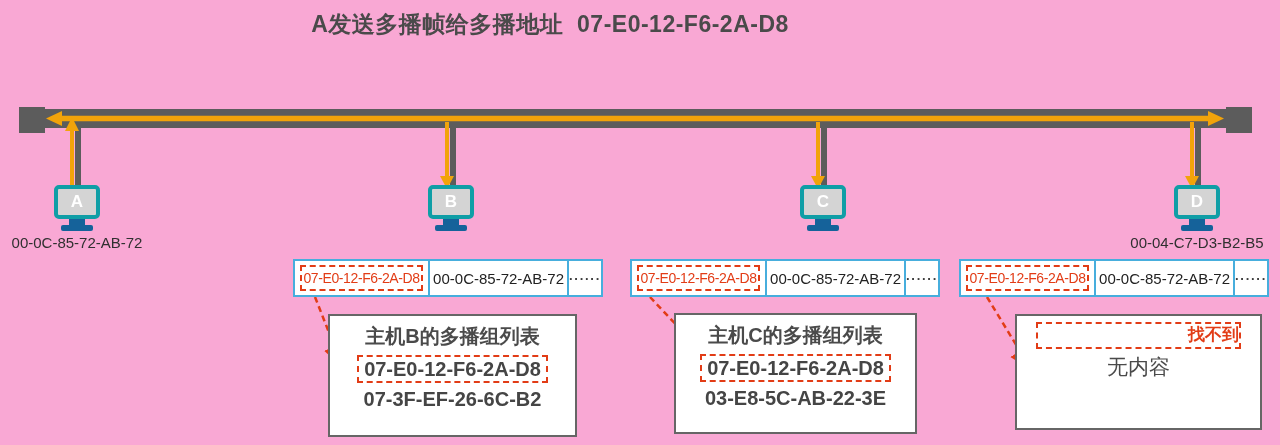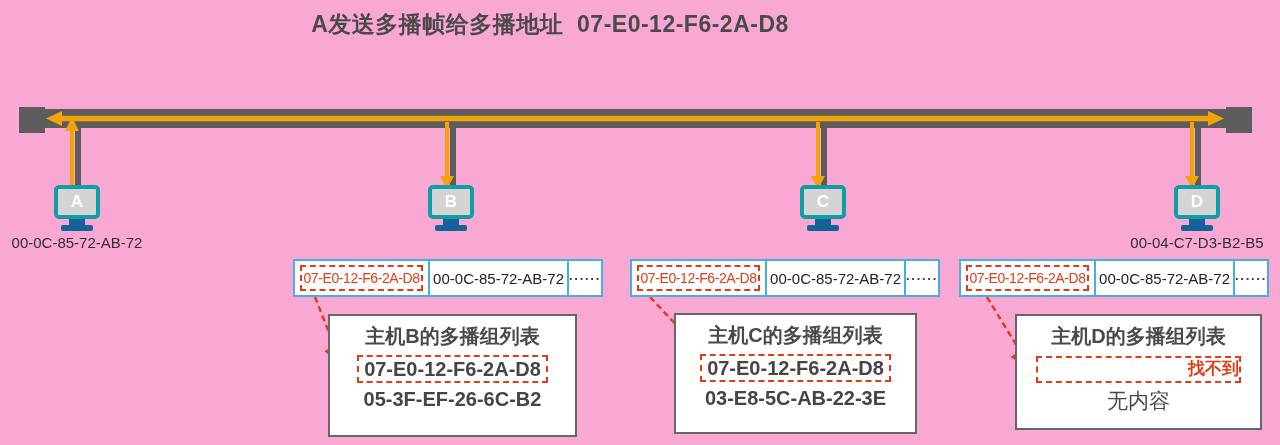--- a/index.html
+++ b/index.html
@@ -153,26 +153,25 @@
     <div class="cell-dest">
         <span class="dashbox">07-E0-12-F6-2A-D8</span>
       </div>
     <div class="cell-src">00-0C-85-72-AB-72</div>
     <div class="cell-more">······</div>
   </div>
 
   <div class="glist" style="left:328px;top:314px;width:245px;height:119px">
     <div class="gtitle">主机B的多播组列表</div>
     <div class="member-hl">07-E0-12-F6-2A-D8</div>
-    <div class="member">05-3F-EF-26-6C-B2</div>
+    <div class="member">07-3F-EF-26-6C-B2</div>
   </div>
   <div class="glist" style="left:674px;top:313px;width:239px;height:117px">
     <div class="gtitle">主机C的多播组列表</div>
     <div class="member-hl">07-E0-12-F6-2A-D8</div>
     <div class="member">03-E8-5C-AB-22-3E</div>
   </div>
   <div class="glist" style="left:1015px;top:314px;width:243px;height:112px">
-    <div class="gtitle">主机D的多播组列表</div>
     <div class="notfound">找不到</div>
     <div class="empty">无内容</div>
   </div>
 
 </div>
 
 </body></html>

